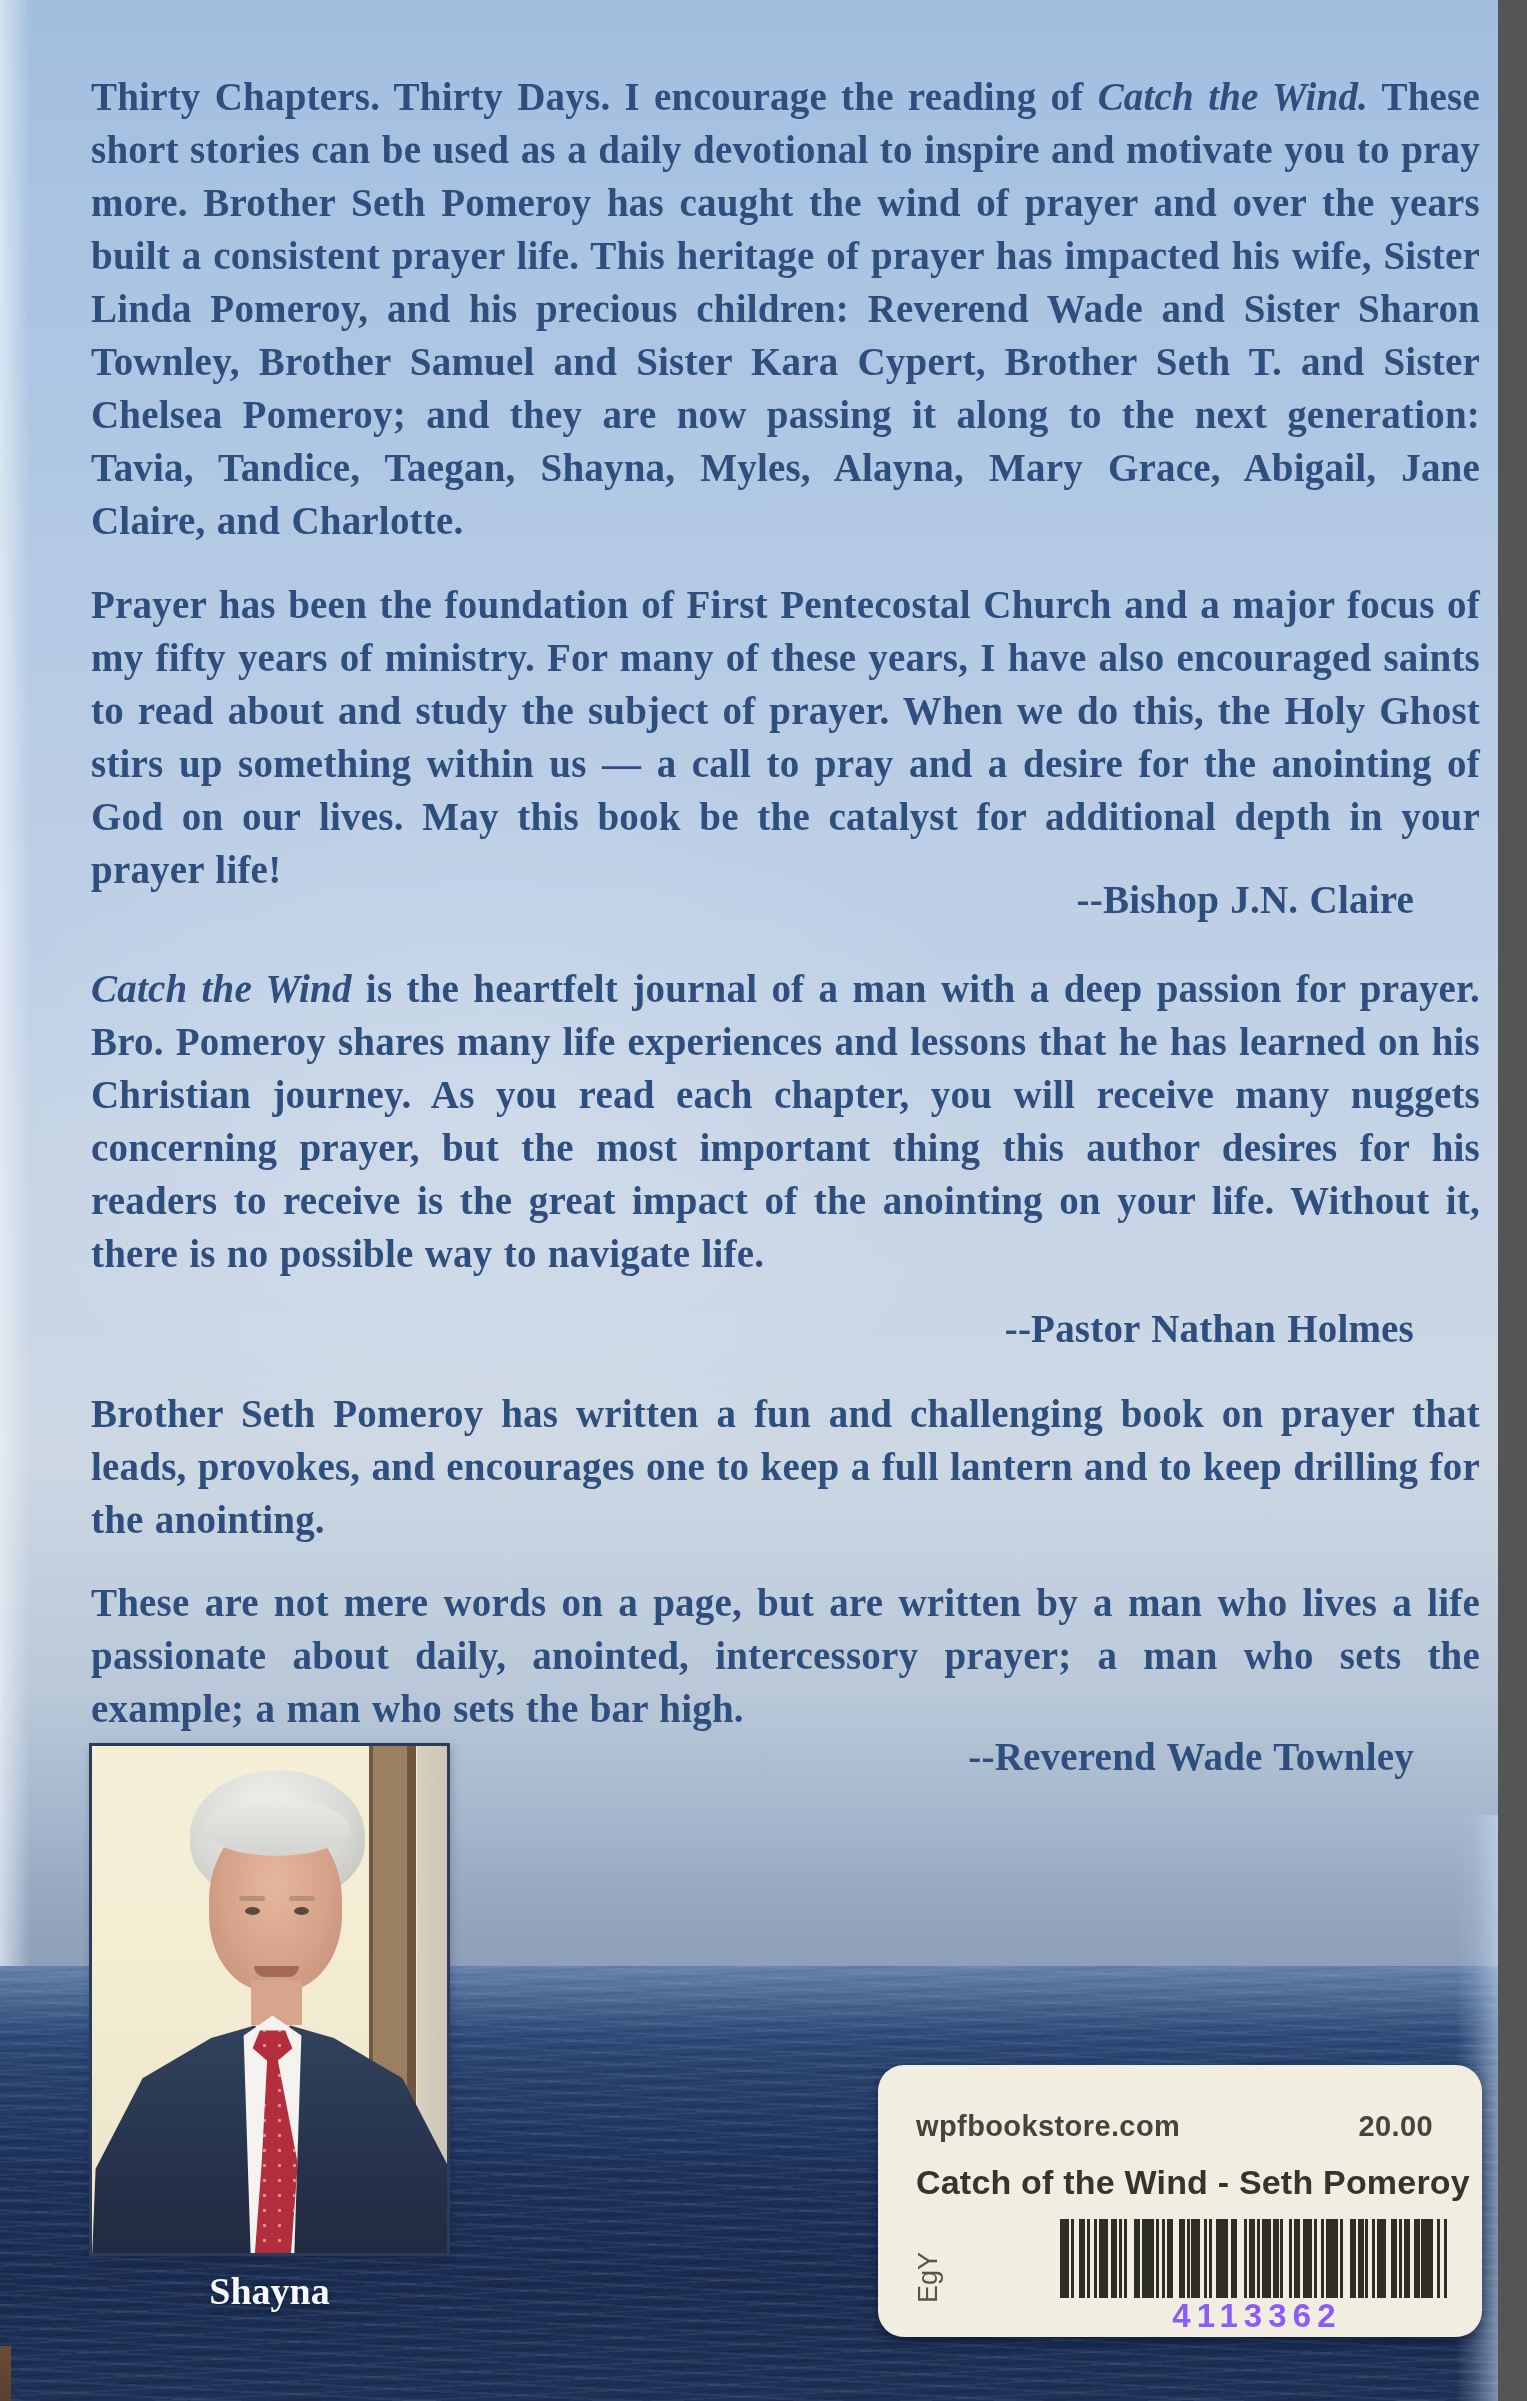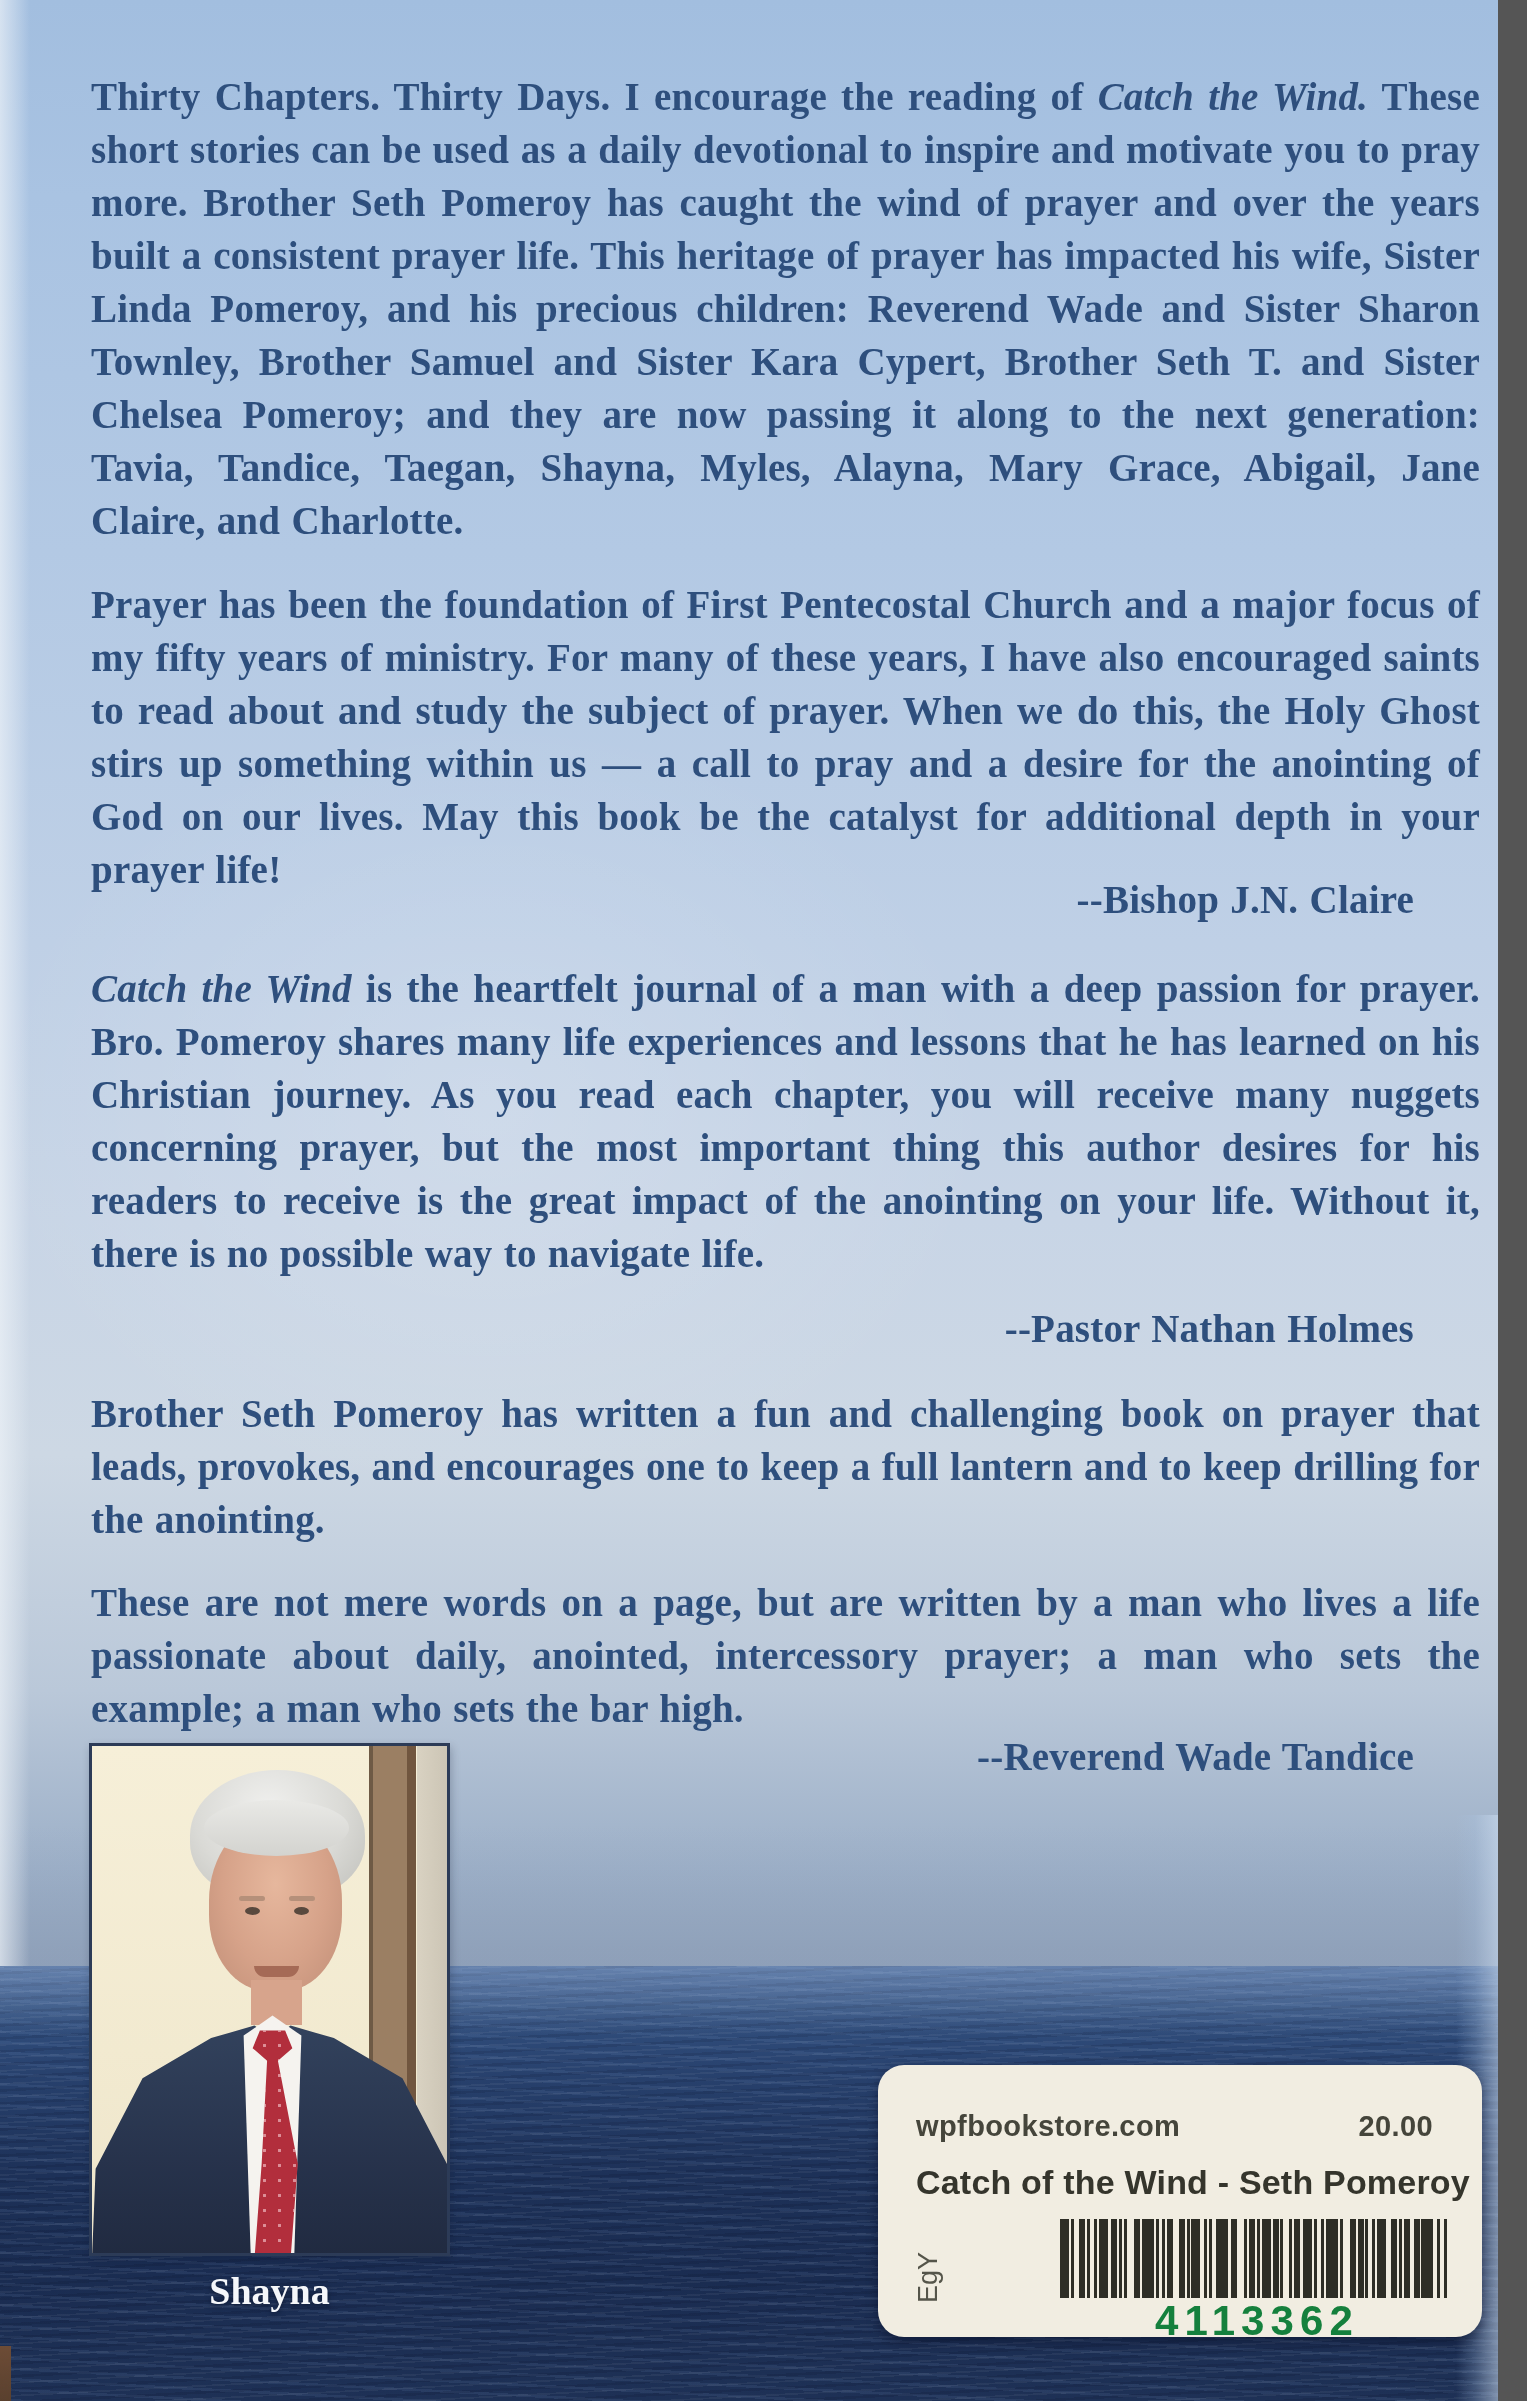--- a/index.html
+++ b/index.html
@@ -125,21 +125,21 @@
     position:absolute;left:1.7px;top:197px;font-size:27px;color:#55554a;
     transform:rotate(-90deg);transform-origin:center;width:96px;text-align:center;
   }
   .barcode{
     position:absolute;left:182px;top:154px;width:394px;height:79px;
     display:flex;align-items:stretch;overflow:hidden;
   }
   .barcode .bar{background:#2e2e26;height:100%;flex:0 0 auto;}
   .barcode-number{
     position:absolute;left:182px;top:232px;width:394px;text-align:center;
-    font-weight:bold;font-size:42px;letter-spacing:6.1px;color:#15803d;
+    font-weight:bold;font-size:33px;letter-spacing:6.1px;color:#8b5cf6;
   }
 </style>
 </head>
 <body>
 
 <div class="page">
 
   <div class="sky"></div>
   <div class="sky-haze"></div>
   <div class="sea"></div>
@@ -153,21 +153,21 @@
     <p class="p1"><span>Thirty Chapters.  Thirty Days.  I encourage the reading of </span><em>Catch the Wind.</em><span>  These short stories can be used as a daily devotional to inspire and motivate you to pray more.  Brother Seth Pomeroy has caught the wind of prayer and over the years built a consistent prayer life. This heritage of prayer has impacted his wife, Sister Linda Pomeroy, and his precious children: Reverend Wade and Sister Sharon Townley, Brother Samuel and Sister Kara Cypert, Brother Seth T. and Sister Chelsea Pomeroy; and they are now passing it along to the next generation: Tavia, Tandice, Taegan, Shayna, Myles, Alayna, Mary Grace, Abigail, Jane Claire, and Charlotte.</span></p>
 
     <p class="p2">Prayer has been the foundation of First Pentecostal Church and a major focus of my fifty years of ministry.  For many of these years, I have also encouraged saints to read about and study the subject of prayer.  When we do this, the Holy Ghost stirs up something within us — a call to pray and a desire for the anointing of God on our lives.  May this book be the catalyst for additional depth in your prayer life!</p>
     <div class="attrib a1">--Bishop J.N. Claire</div>
 
     <p class="p3"><em>Catch the Wind</em><span> is the heartfelt journal of a man with a deep passion for prayer. Bro. Pomeroy shares many life experiences and lessons that he has learned on his Christian journey. As you read each chapter, you will receive many nuggets concerning prayer, but the most important thing this author desires for his readers to receive is the great impact of the anointing on your life. Without it, there is no possible way to navigate life.</span></p>
     <div class="attrib a2">--Pastor Nathan Holmes</div>
 
     <p class="p4">Brother Seth Pomeroy has written a fun and challenging book on prayer that leads, provokes, and encourages one to keep a full lantern and to keep drilling for the anointing.</p>
     <p class="p5">These are not mere words on a page, but are written by a man who lives a life passionate about daily, anointed, intercessory prayer; a man who sets the example; a man who sets the bar high.</p>
-    <div class="attrib a3">--Reverend Wade Tandice</div>
+    <div class="attrib a3">--Reverend Wade Townley</div>
   </div>
 
   <figure class="photo" style="margin:0;">
     <div class="door-frame"></div>
     <div class="door-right"></div>
     <div class="hair"></div>
     <div class="face"></div>
     <div class="hair-front"></div>
     <div class="brow l"></div>
     <div class="brow r"></div>

